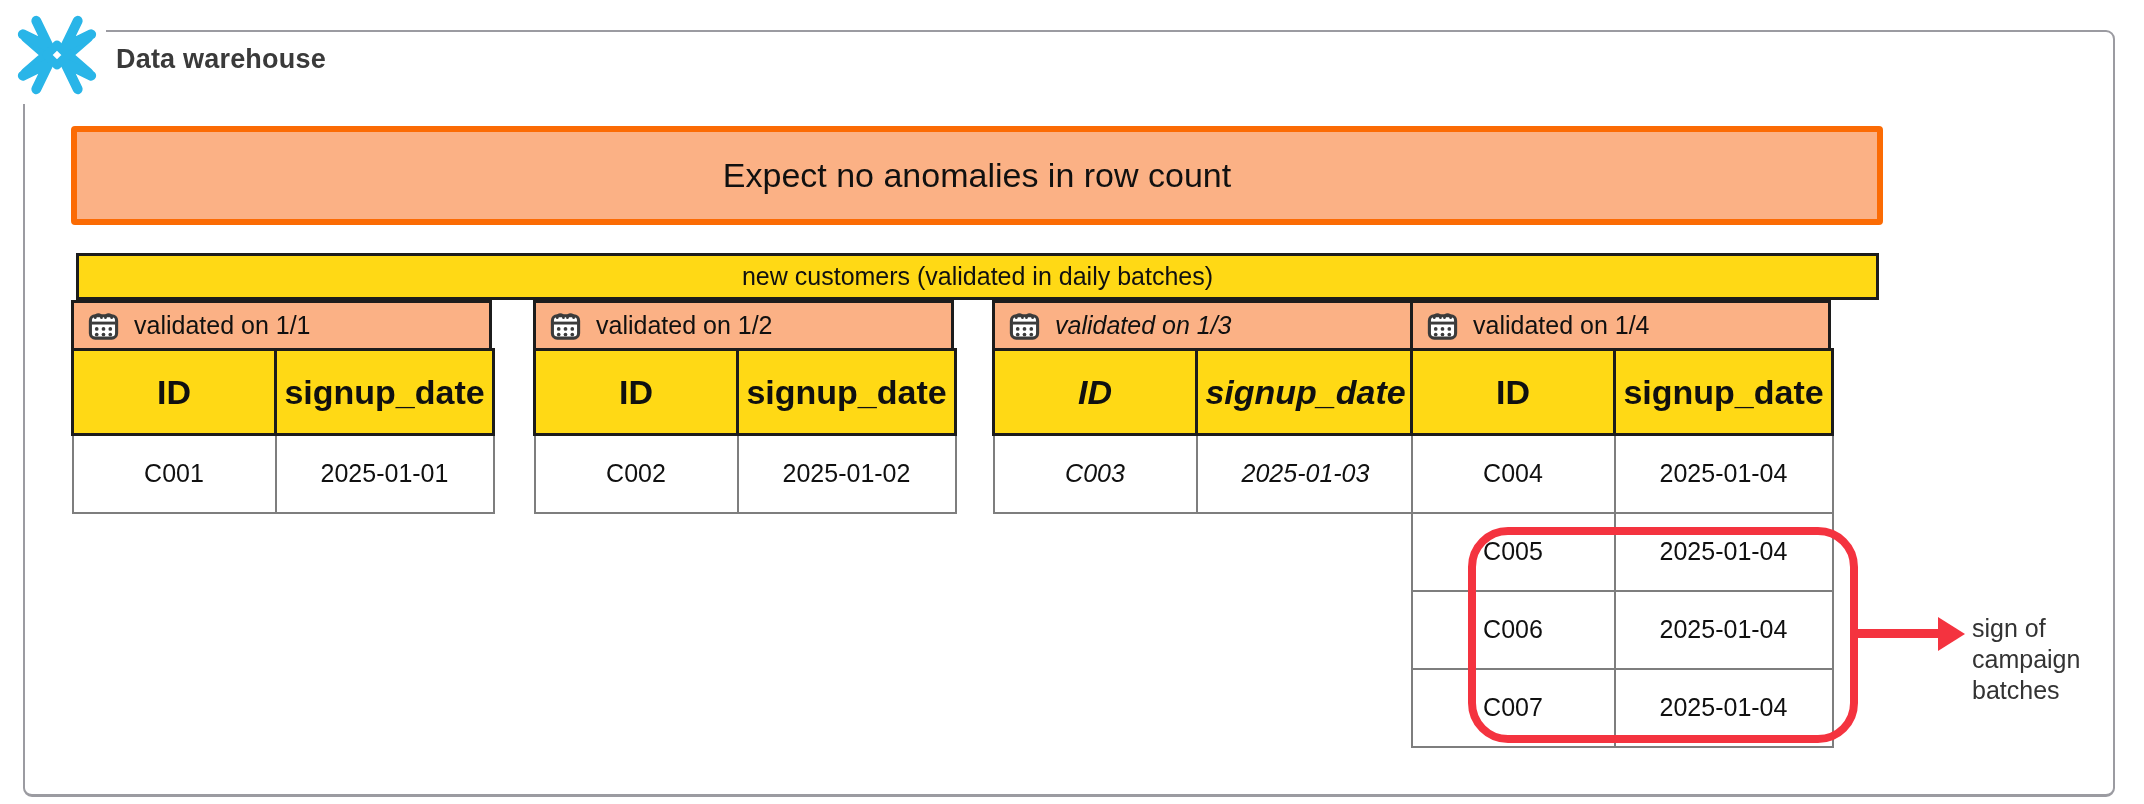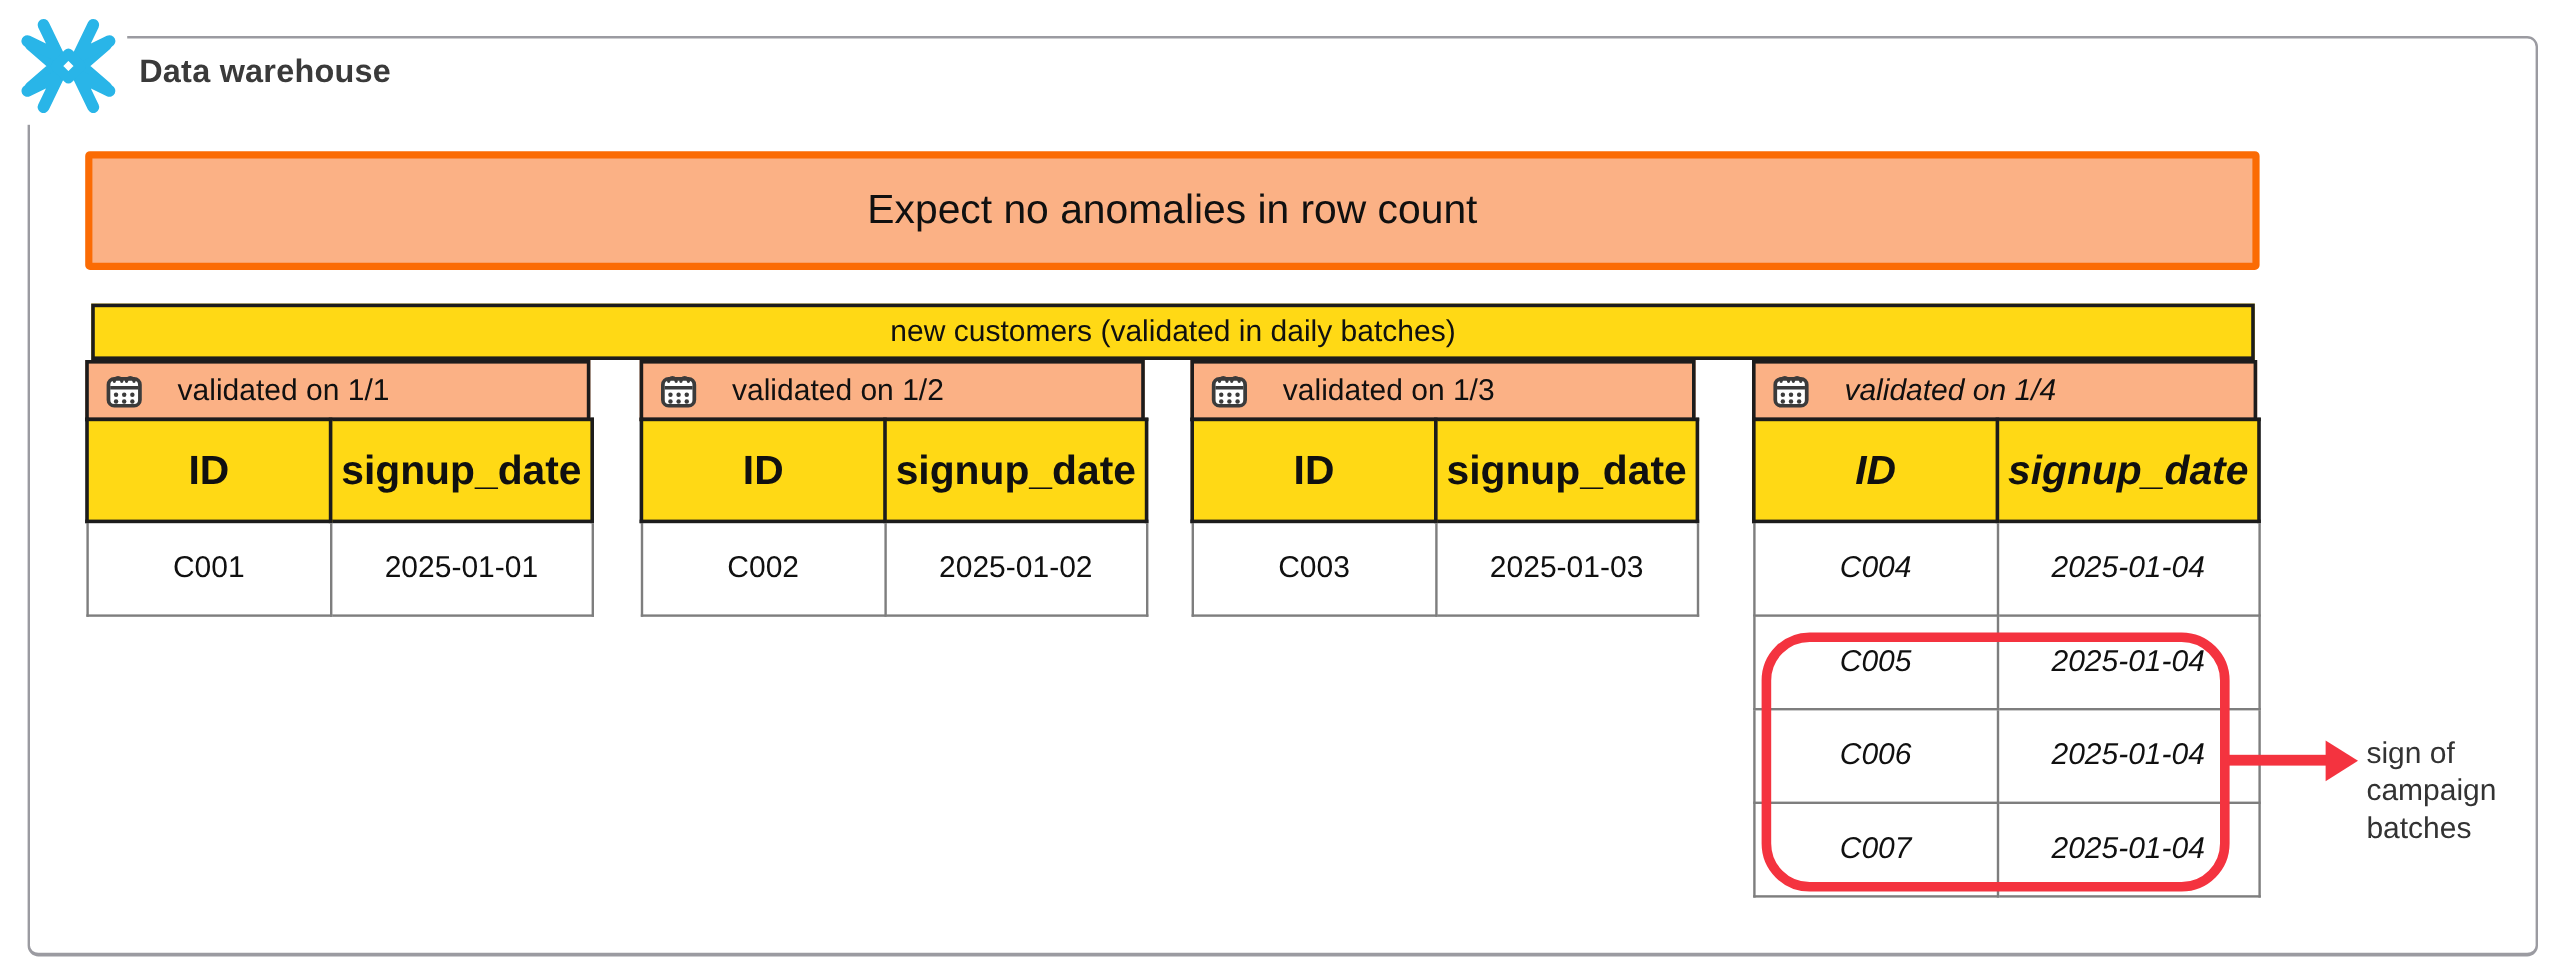--- a/index.html
+++ b/index.html
@@ -61,21 +61,21 @@
   }
 
   
   .batch { top: 300px; width: 421px; z-index: 4; }
   .batch-header {
     box-sizing: border-box;
     height: 51px; width: 421px;
     background: #fbb185;
     border: 3px solid #1c1c1c;
     display: flex; align-items: center;
-    gap: 28px; padding-left: 13px;
+    gap: 14px; padding-left: 13px;
     font-size: 25px; color: #101010;
   }
   .batch-header svg { width: 33px; height: 33px; flex: 0 0 auto; }
   .batch table {
     border-collapse: collapse;
     margin-top: -3px;
     table-layout: fixed;
     width: 421px;
   }
   .batch th {
@@ -89,22 +89,22 @@
   .batch td {
     box-sizing: border-box;
     height: 78px;
     background: #ffffff;
     border: 2px solid #7e7e7e;
     font-size: 25px; color: #101010;
     text-align: center; vertical-align: middle;
   }
   .t1 { left: 71px; }
   .t2 { left: 533px; }
-  .t3 { left: 992px; }
-  .t4 { left: 1460px; font-style: italic; }
+  .t3 { left: 992px; font-style: italic; }
+  .t4 { left: 1410px; }
 
   
   .highlight-ring {
     left: 1468px; top: 527px;
     width: 390px; height: 216px;
     box-sizing: border-box;
     border: 8px solid #f4333f;
     border-radius: 40px;
     z-index: 6;
   }

